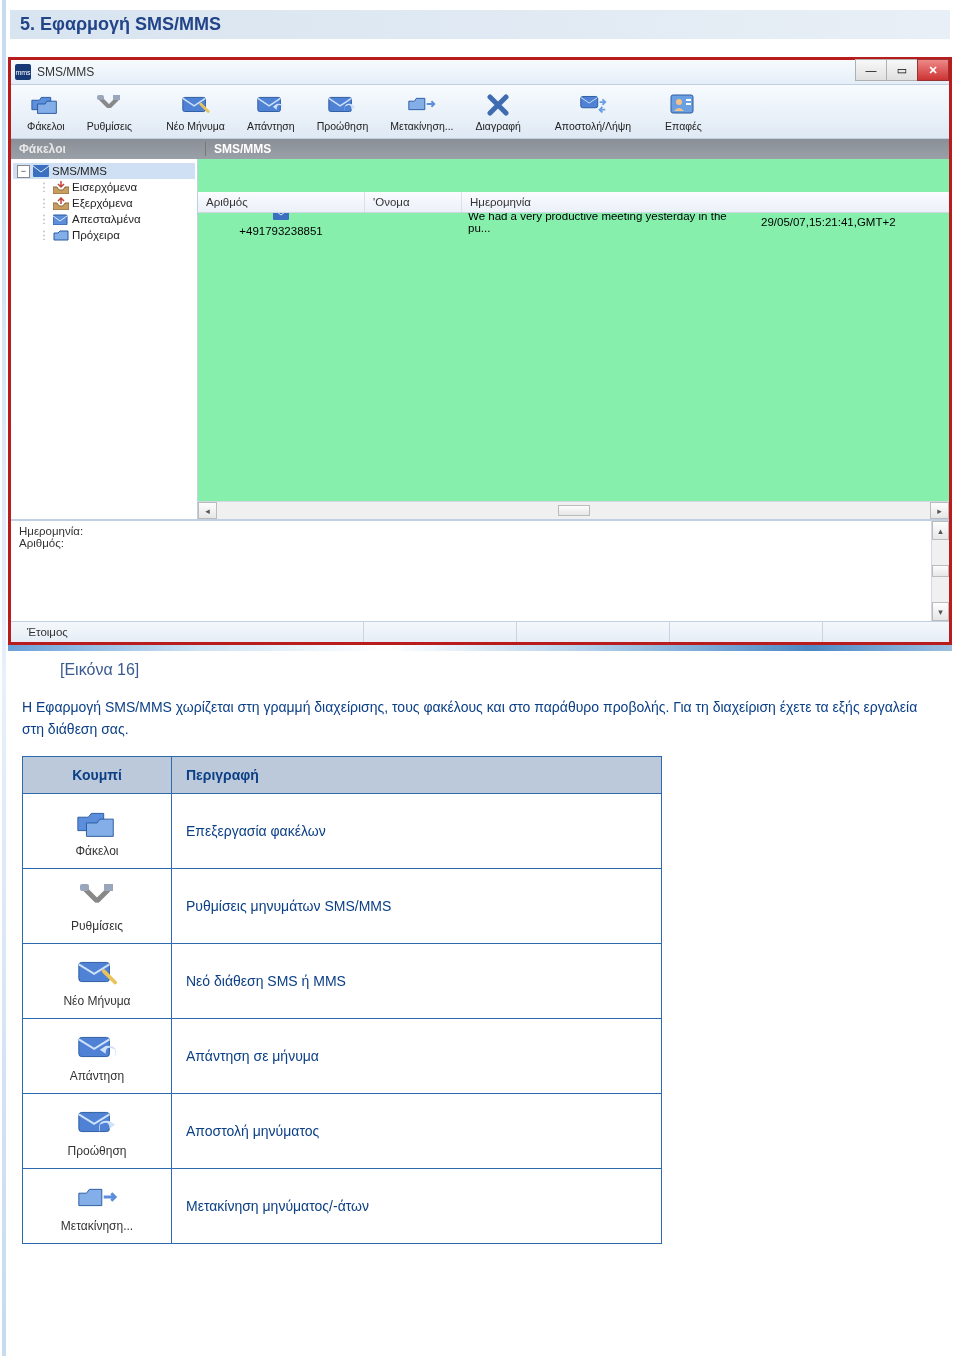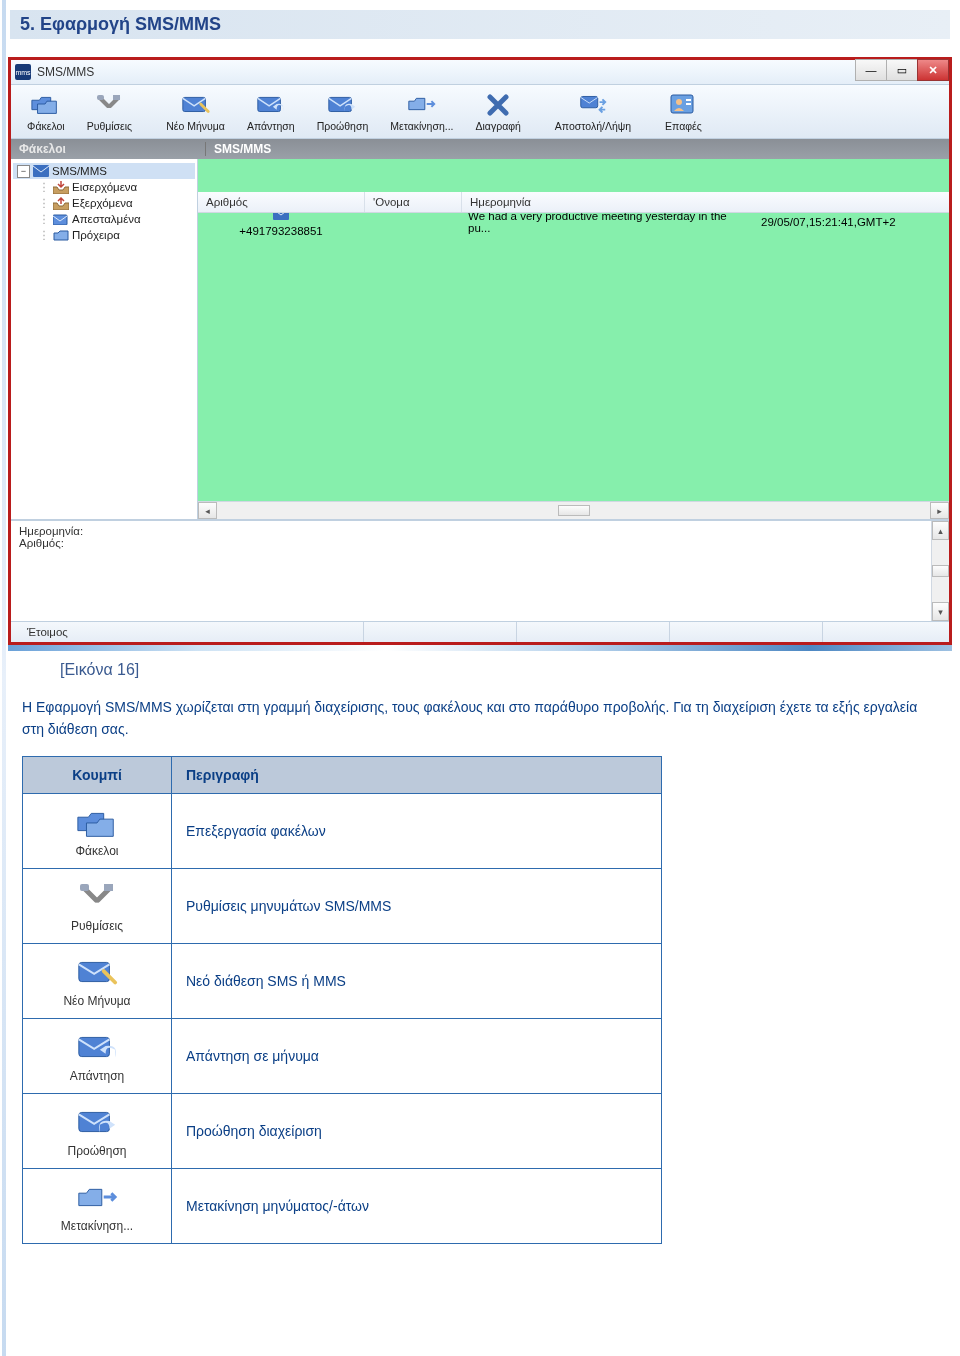--- a/index.html
+++ b/index.html
@@ -548,21 +548,21 @@
         <span class="tbl-icon">
           <svg width="46" height="34" viewBox="0 0 46 34">
                 <rect x="4" y="7" width="32" height="20" rx="3" fill="#4f82d4" stroke="#2a5aa0"></rect>
                 <path d="M4 9 L20 19 L36 9" fill="none" stroke="#cfe2fb" stroke-width="2"></path>
                 <path d="M26 20 Q36 14 36 24 L42 20 L36 16 Q22 14 26 28" fill="#cfe2fb"></path>
               </svg>
         </span>
         <span>Προώθηση</span>
       </div>
     </td>
-    <td>Προώθηση διαχείριση</td>
+    <td>Αποστολή μηνύματος</td>
   </tr>
   <tr>
     <td class="icon-col">
       <div class="tbl-icon-wrap">
         <span class="tbl-icon">
           <svg width="46" height="34" viewBox="0 0 46 34">
                 <path d="M4 13 L12 13 L15 9 L28 9 L28 26 L4 26 Z" fill="#84aee8" stroke="#2a5aa0"></path>
                 <path d="M30 17 L42 17 M38 13 L42 17 L38 21" fill="none" stroke="#5d8edc" stroke-width="3"></path>
               </svg>
         </span>

